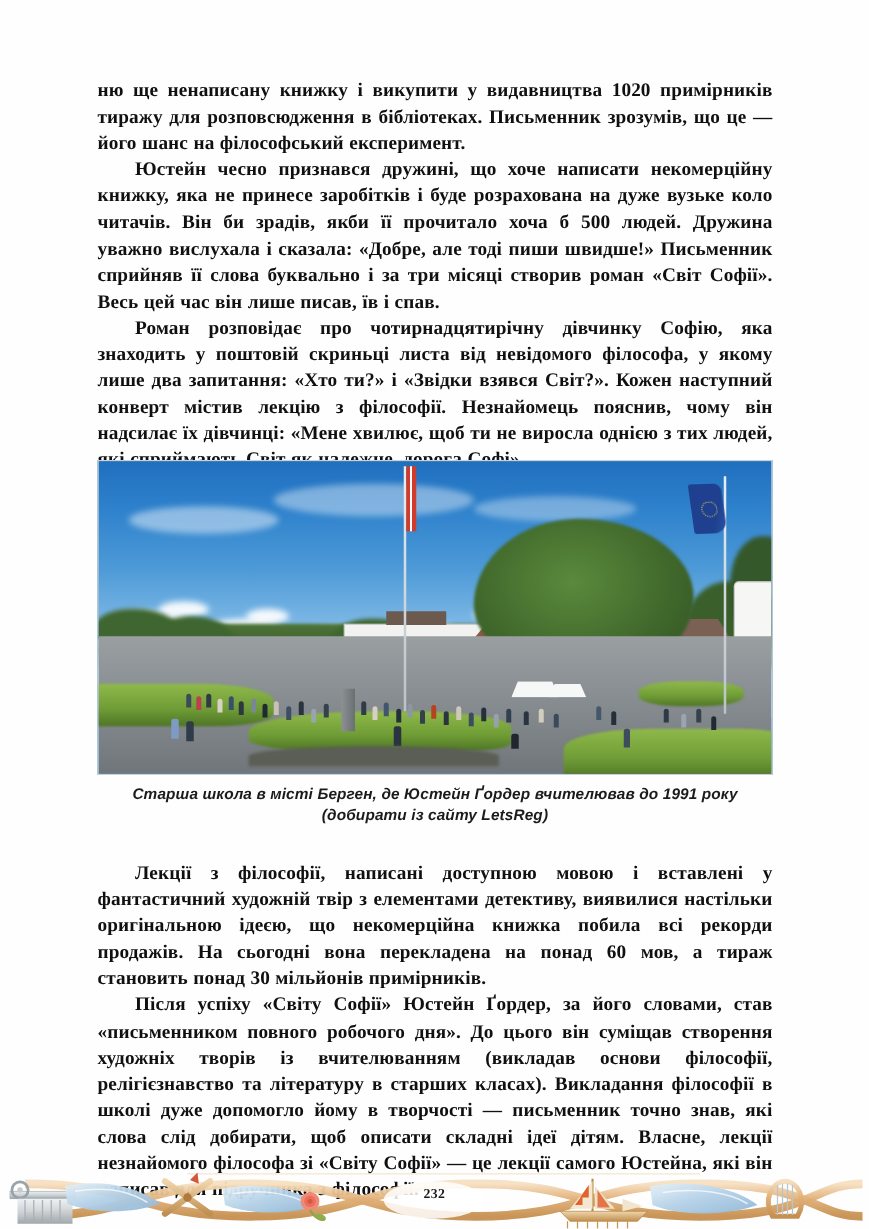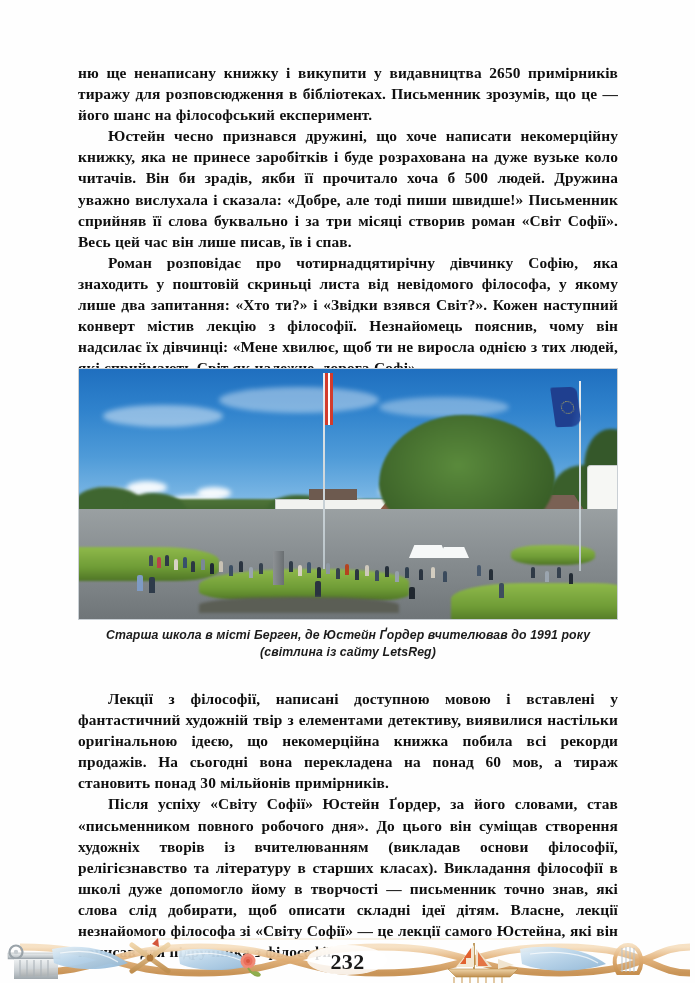--- a/index.html
+++ b/index.html
@@ -226,32 +226,32 @@
     height: 50px;
   }
   .footer svg { display: block; }
   .pagenum {
     position: absolute;
     left: 0; right: 0;
     top: 16px;
     text-align: center;
     font-family: "Liberation Serif", "DejaVu Serif", serif;
     font-weight: 700;
-    font-size: 22px;
+    font-size: 11px;
     color: #1a1a1a;
     letter-spacing: .3px;
   }
 </style>
 </head>
 <body>
 
 <div class="page">
 
   <div class="textcol">
-    <p class="para">ню ще ненаписану книжку і викупити у видавництва 2650 примірників тиражу для розповсюдження в бібліотеках. Письменник зрозумів, що це — його шанс на філософський експеримент.</p>
+    <p class="para">ню ще ненаписану книжку і викупити у видавництва 1020 примірників тиражу для розповсюдження в бібліотеках. Письменник зрозумів, що це — його шанс на філософський експеримент.</p>
     <p class="para"><span class="ind"></span><span>Юстейн чесно признався дружині, що хоче написати некомерційну книжку, яка не принесе заробітків і буде розрахована на дуже вузьке коло читачів. Він би зрадів, якби її прочитало хоча б 500 людей. Дружина уважно вислухала і сказала: «Добре, але тоді пиши швидше!» Письменник сприйняв її слова буквально і за три місяці створив роман «Світ Софії». Весь цей час він лише писав, їв і спав.</span></p>
     <p class="para"><span class="ind"></span><span>Роман розповідає про чотирнадцятирічну дівчинку Софію, яка знаходить у поштовій скриньці листа від невідомого філософа, у якому лише два запитання: «Хто ти?» і «Звідки взявся Світ?». Кожен наступний конверт містив лекцію з філософії. Незнайомець пояснив, чому він надсилає їх дівчинці: «Мене хвилює, щоб ти не виросла однією з тих людей, які сприймають Світ як належне, дорога Софі».</span></p>
   </div>
 
   <figure class="photo-figure">
     <div class="photo">
 
       <div class="sky"></div>
 
       <div class="cloud" style="left:8px;  top:120px; width:62px; height:15px;"></div>
@@ -410,21 +410,21 @@
       <div class="flag-no" style="left:246px; top:4px;"></div>
 
       <div class="pole" style="left:500px; top:12px; height:190px;"></div>
       <div class="flag-eu" style="left:474px; top:18px;"></div>
 
       <div style="position:absolute; left:120px; top:228px; width:200px; height:16px; background:#5b5e55; border-radius:50% 50% 0 0; filter:blur(1.4px);"></div>
     </div>
 
     <figcaption>
       <span>Старша школа в місті Берген, де Юстейн Ґордер вчителював до 1991 року</span><br>
-      <span>(світлина із сайту LetsReg)</span>
+      <span>(добирати із сайту LetsReg)</span>
     </figcaption>
   </figure>
 
   <div class="textcol-lower">
     <p class="para"><span class="ind"></span><span>Лекції з філософії, написані доступною мовою і вставлені у фантастичний художній твір з елементами детективу, виявилися настільки оригінальною ідеєю, що некомерційна книжка побила всі рекорди продажів. На сьогодні вона перекладена на понад 60 мов, а тираж становить понад 30 мільйонів примірників.</span></p>
     <p class="para"><span class="ind"></span><span>Після успіху «Світу Софії» Юстейн Ґордер, за його словами, став «письменником повного робочого дня». До цього він суміщав створення художніх творів із вчителюванням (викладав основи філософії, релігієзнавство та літературу в старших класах). Викладання філософії в школі дуже допомогло йому в творчості — письменник точно знав, які слова слід добирати, щоб описати складні ідеї дітям. Власне, лекції незнайомого філософа зі «Світу Софії» — це лекції самого Юстейна, які він написав для підручника з філософії.</span></p>
   </div>
 
   <div class="footer">
     <svg width="695" height="50" viewBox="0 0 695 50">

